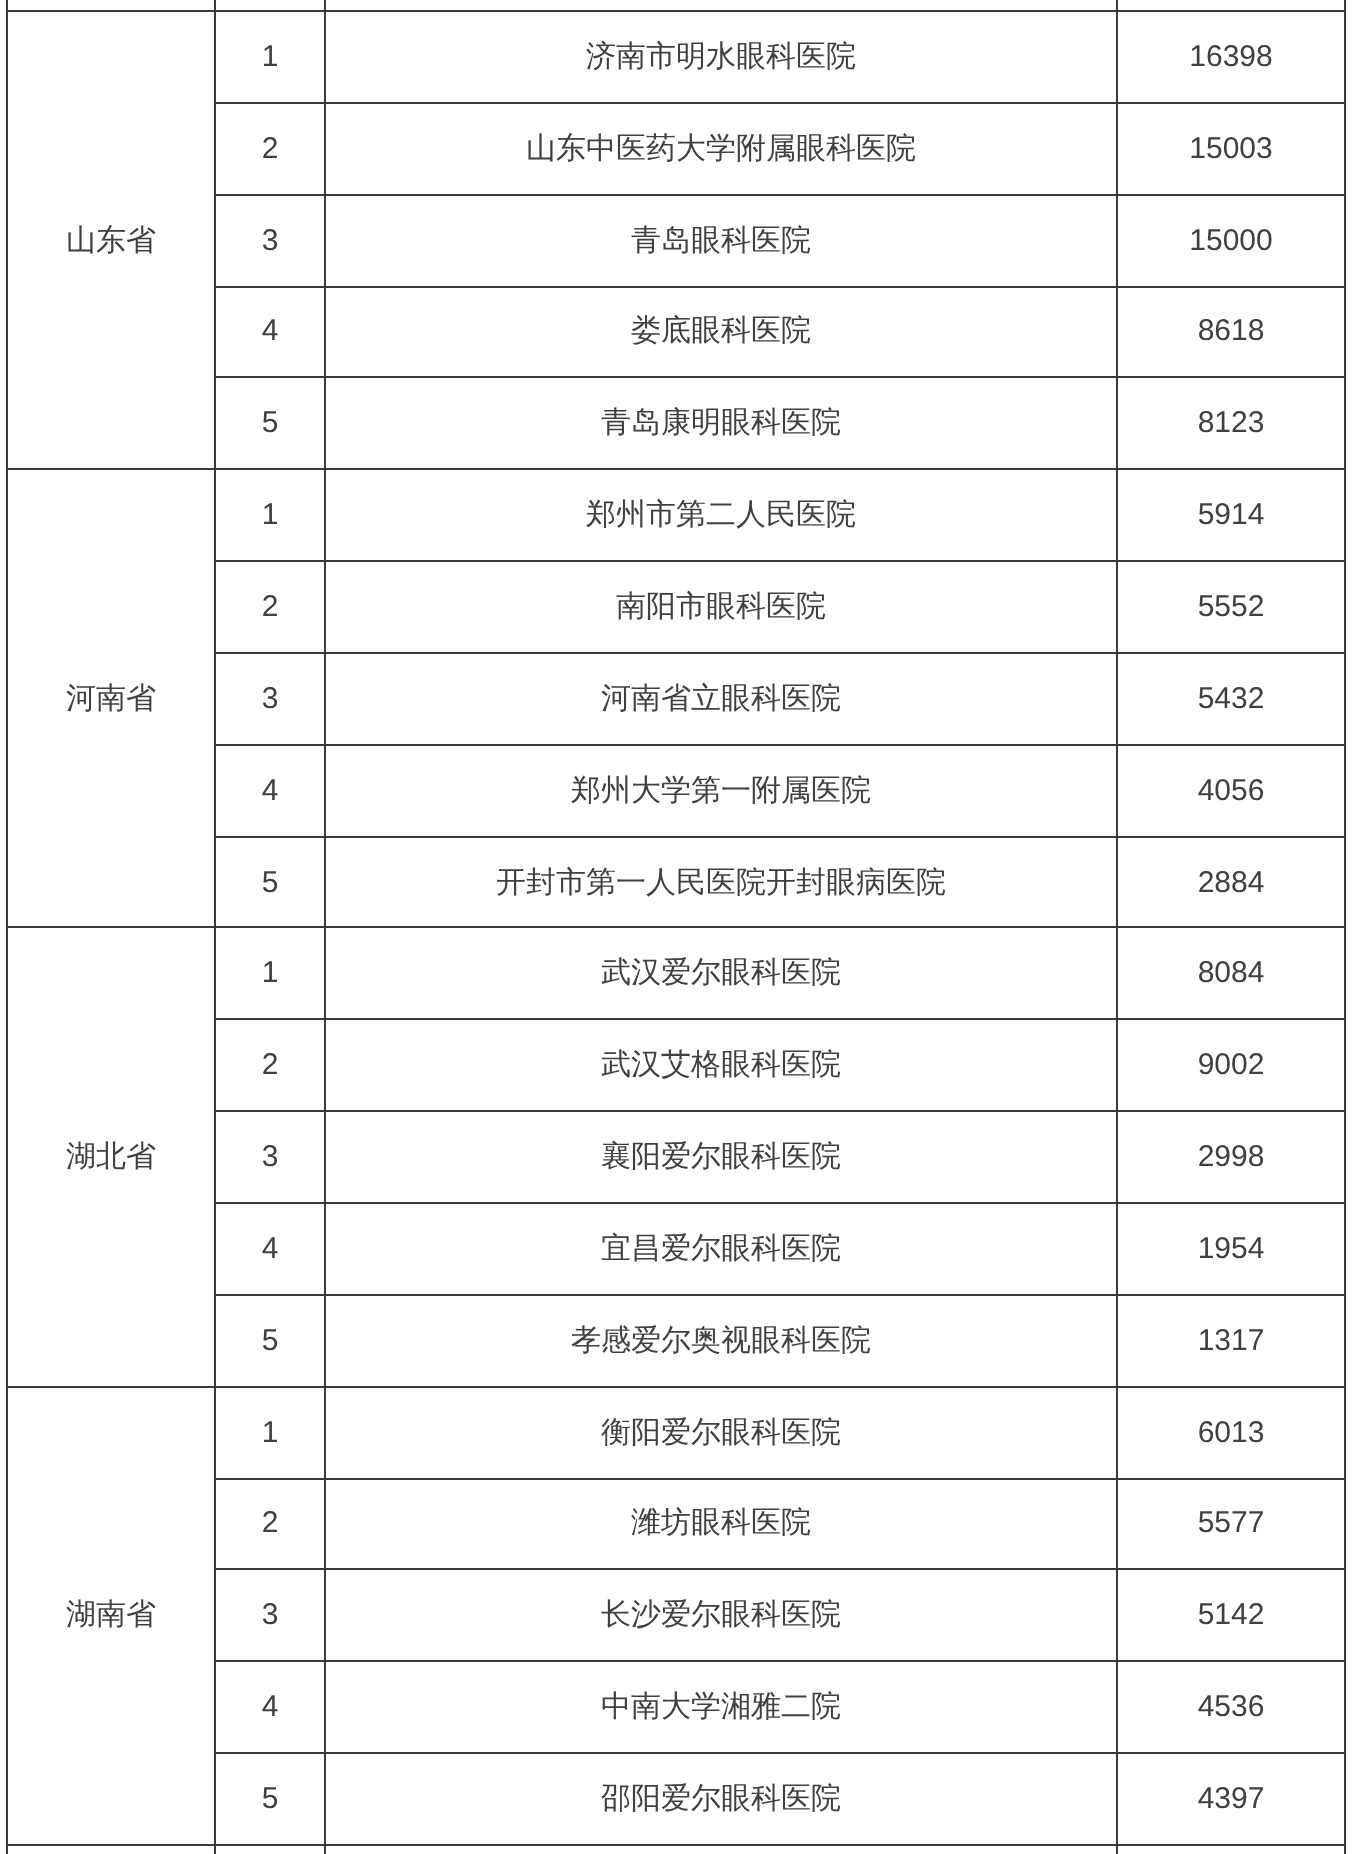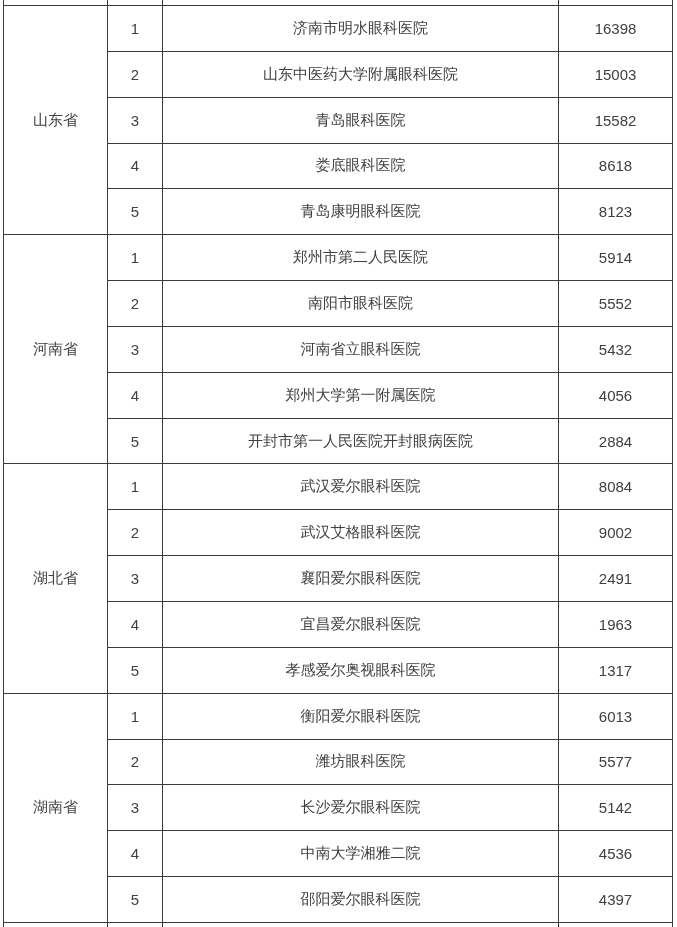--- a/index.html
+++ b/index.html
@@ -69,21 +69,21 @@
         <td>16398</td>
       </tr>
       <tr class="row">
         <td>2</td>
         <td>山东中医药大学附属眼科医院</td>
         <td>15003</td>
       </tr>
       <tr class="row">
         <td>3</td>
         <td>青岛眼科医院</td>
-        <td>15582</td>
+        <td>15000</td>
       </tr>
       <tr class="row">
         <td>4</td>
         <td>娄底眼科医院</td>
         <td>8618</td>
       </tr>
       <tr class="row">
         <td>5</td>
         <td>青岛康明眼科医院</td>
         <td>8123</td>
@@ -127,26 +127,26 @@
         <td>8084</td>
       </tr>
       <tr class="row">
         <td>2</td>
         <td>武汉艾格眼科医院</td>
         <td>9002</td>
       </tr>
       <tr class="row">
         <td>3</td>
         <td>襄阳爱尔眼科医院</td>
-        <td>2491</td>
+        <td>2998</td>
       </tr>
       <tr class="row">
         <td>4</td>
         <td>宜昌爱尔眼科医院</td>
-        <td>1963</td>
+        <td>1954</td>
       </tr>
       <tr class="row">
         <td>5</td>
         <td>孝感爱尔奥视眼科医院</td>
         <td>1317</td>
       </tr>
     </tbody>
 
     <tbody>
       <tr class="row">

